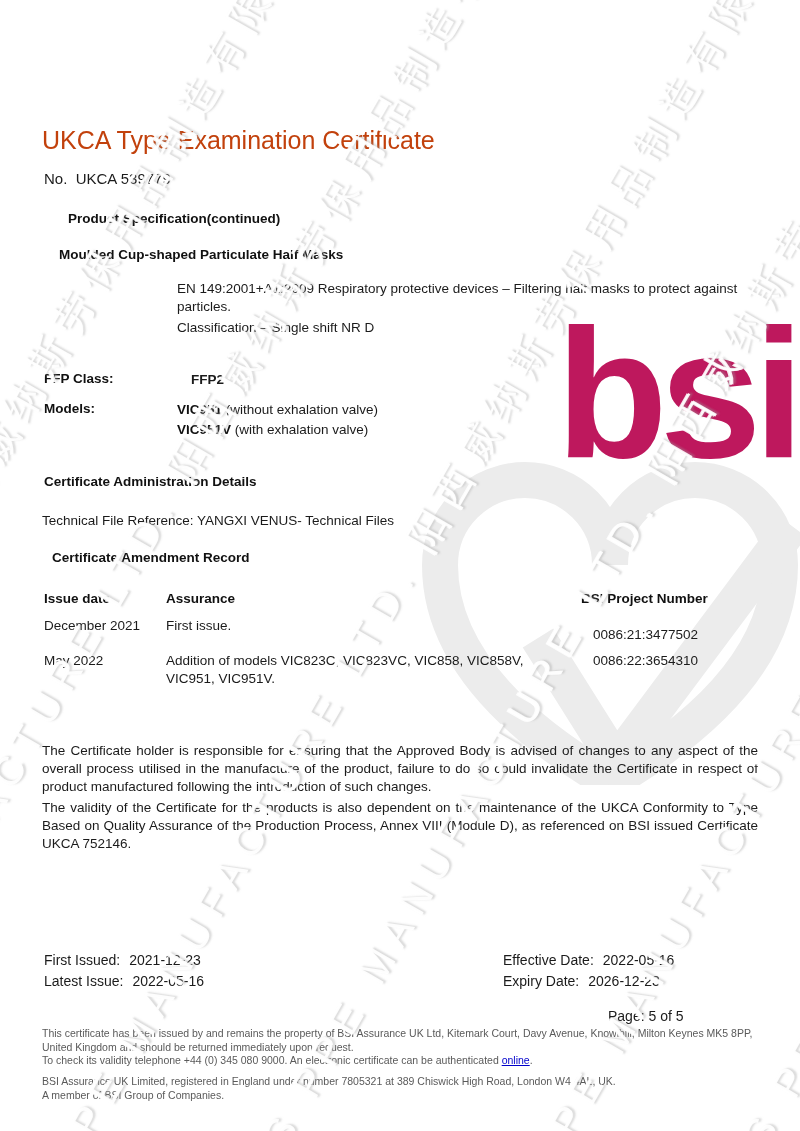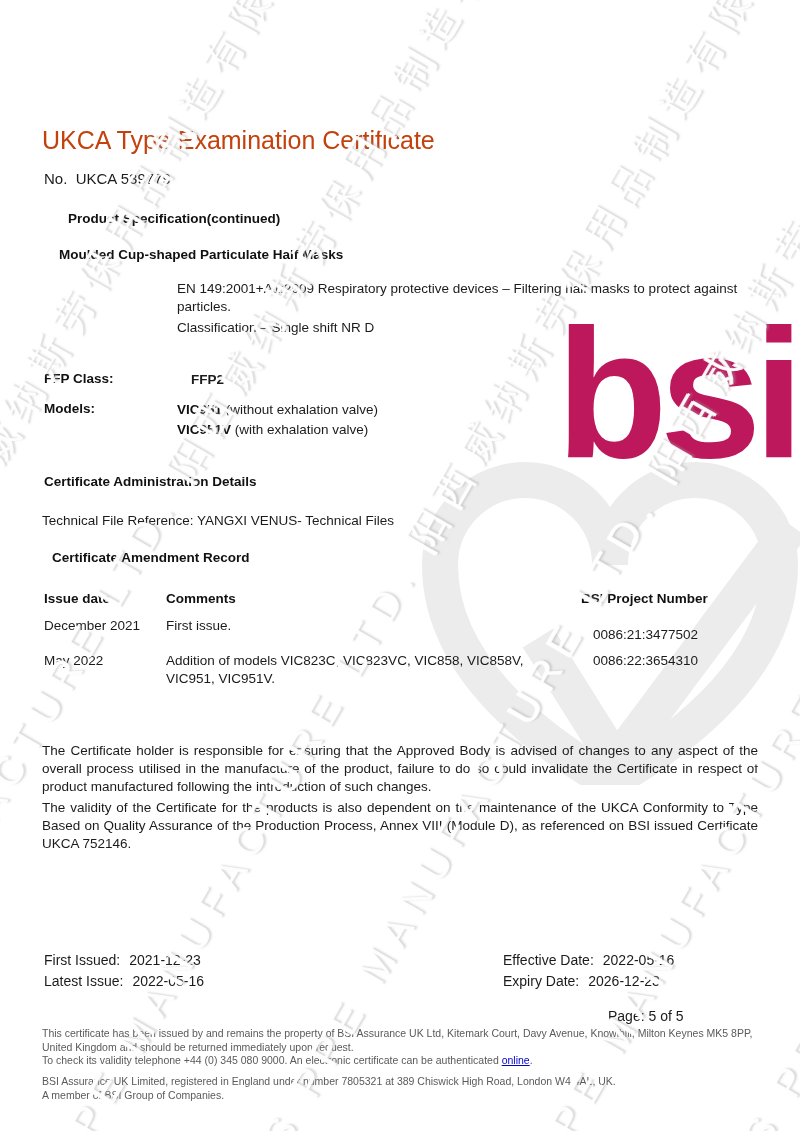--- a/index.html
+++ b/index.html
@@ -70,21 +70,21 @@
       <span class="b13">VIC951V</span><span> (with exhalation valve)</span>
     </div>
 
     <div class="abs b13" style="left:44px;top:474px;">Certificate Administration Details</div>
 
     <div class="abs t13" style="left:42px;top:512px;">Technical File Reference: YANGXI VENUS- Technical Files</div>
 
     <div class="abs b13" style="left:44px;top:550px;margin-left:8px;">Certificate Amendment Record</div>
 
     <div class="abs b13" style="left:44px;top:591px;">Issue date</div>
-    <div class="abs b13" style="left:166px;top:591px;">Comments</div>
+    <div class="abs b13" style="left:166px;top:591px;">Assurance</div>
     <div class="abs b13" style="left:581px;top:591px;">BSI Project Number</div>
 
     <div>
       <div class="abs t13" style="left:44px;top:617px;">December 2021</div>
       <div class="abs t13" style="left:166px;top:617px;width:390px;">First issue.</div>
       <div class="abs t13" style="left:593px;top:626px;">0086:21:3477502</div>
     </div>
     <div>
       <div class="abs t13" style="left:44px;top:652px;">May 2022</div>
       <div class="abs t13" style="left:166px;top:652px;width:372px;">Addition of models VIC823C, VIC823VC, VIC858, VIC858V, VIC951, VIC951V.</div>

